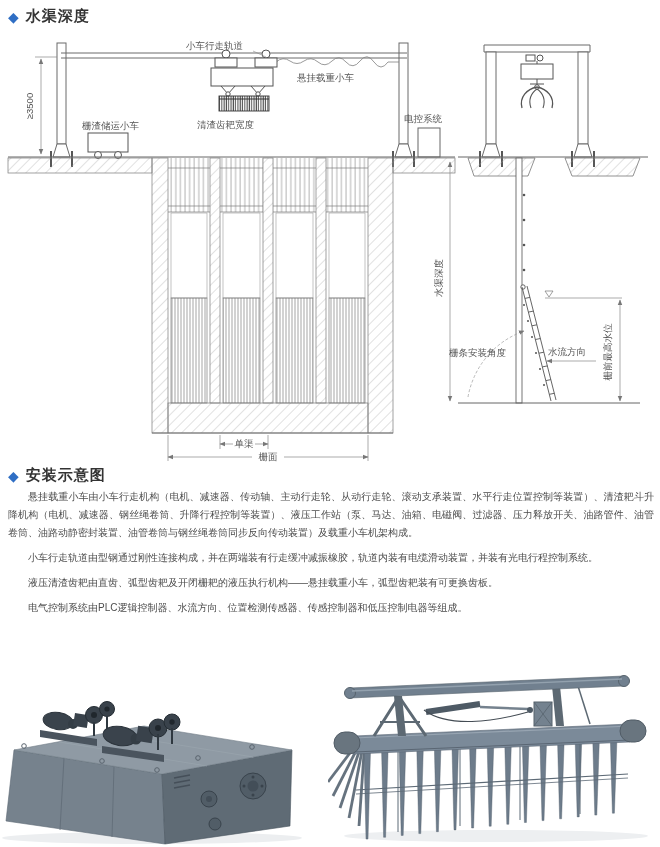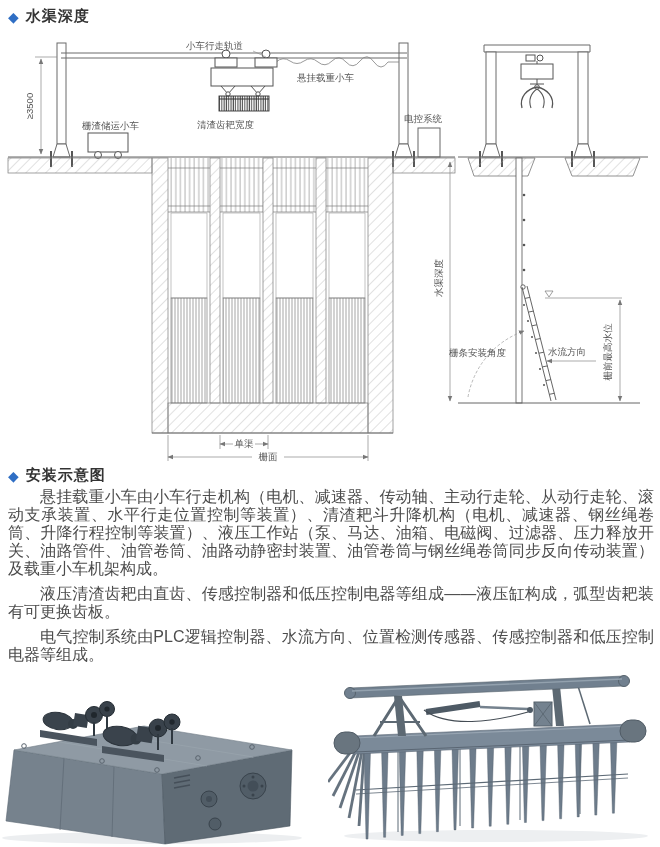--- a/index.html
+++ b/index.html
@@ -5,21 +5,21 @@
   html,body{margin:0;padding:0;background:#fff;}
   .page{position:relative;width:660px;height:847px;background:#ffffff;overflow:hidden;
         font-family:"Liberation Sans","DejaVu Sans",sans-serif;}
   .sec-hdr{position:absolute;left:8px;display:flex;align-items:center;gap:7px;}
   .sec-hdr .dia{color:#2f6ec4;font-size:14px;line-height:1;}
   .sec-hdr .ttl{font-size:15px;font-weight:bold;color:#333;letter-spacing:1px;}
   #hdr-install{top:7px;}
   #hdr-structure{top:466px;}
   #drawing{position:absolute;left:0;top:0;}
   .paras{position:absolute;left:8px;top:488px;width:646px;}
-  .paras p{margin:0 0 7px 0;font-size:16px;line-height:18px;color:#4c4c4c;
+  .paras p{margin:0 0 7px 0;font-size:10px;line-height:18px;color:#4c4c4c;
            text-indent:2em;text-align:justify;}
   #photoL{position:absolute;left:2px;top:658px;}
   #photoR{position:absolute;left:328px;top:650px;}
   svg text{font-family:"Liberation Sans","DejaVu Sans",sans-serif;font-size:9.5px;fill:#555;}
 </style>
 </head>
 <body>
 
 <div class="page">
 
@@ -240,21 +240,22 @@
     <text x="268" y="460" text-anchor="middle">栅面</text>
   </svg>
 
   <div class="sec-hdr" id="hdr-structure">
     <span class="dia">◆</span>
     <span class="ttl">安装示意图</span>
   </div>
 
   <div class="paras">
     <p>悬挂载重小车由小车行走机构（电机、减速器、传动轴、主动行走轮、从动行走轮、滚动支承装置、水平行走位置控制等装置）、清渣耙斗升降机构（电机、减速器、钢丝绳卷筒、升降行程控制等装置）、液压工作站（泵、马达、油箱、电磁阀、过滤器、压力释放开关、油路管件、油管卷筒、油路动静密封装置、油管卷筒与钢丝绳卷筒同步反向传动装置）及载重小车机架构成。</p>
-    <p>液压清渣齿耙由直齿、传感控制器和低压控制电器等组成——液压缸构成，弧型齿耙装有可更换齿板。</p>
+    <p>小车行走轨道由型钢通过刚性连接构成，并在两端装有行走缓冲减振橡胶，轨道内装有电缆滑动装置，并装有光电行程控制系统。</p>
+    <p>液压清渣齿耙由直齿、弧型齿耙及开闭栅耙的液压执行机构——悬挂载重小车，弧型齿耙装有可更换齿板。</p>
     <p>电气控制系统由PLC逻辑控制器、水流方向、位置检测传感器、传感控制器和低压控制电器等组成。</p>
   </div>
 
   <svg id="photoL" width="326" height="187" viewBox="0 0 326 187">
     <ellipse cx="150" cy="180" rx="150" ry="6" fill="#eceef0"></ellipse>
 
     <polygon points="12,92 160,116 163,186 4,163" fill="#76828d" stroke="#5c6873" stroke-width="0.6"></polygon>
     <line x1="62" y1="100" x2="58" y2="172" stroke="#5f6b76" stroke-width="0.8"></line>
     <line x1="112" y1="108" x2="110" y2="179" stroke="#5f6b76" stroke-width="0.8"></line>
 

